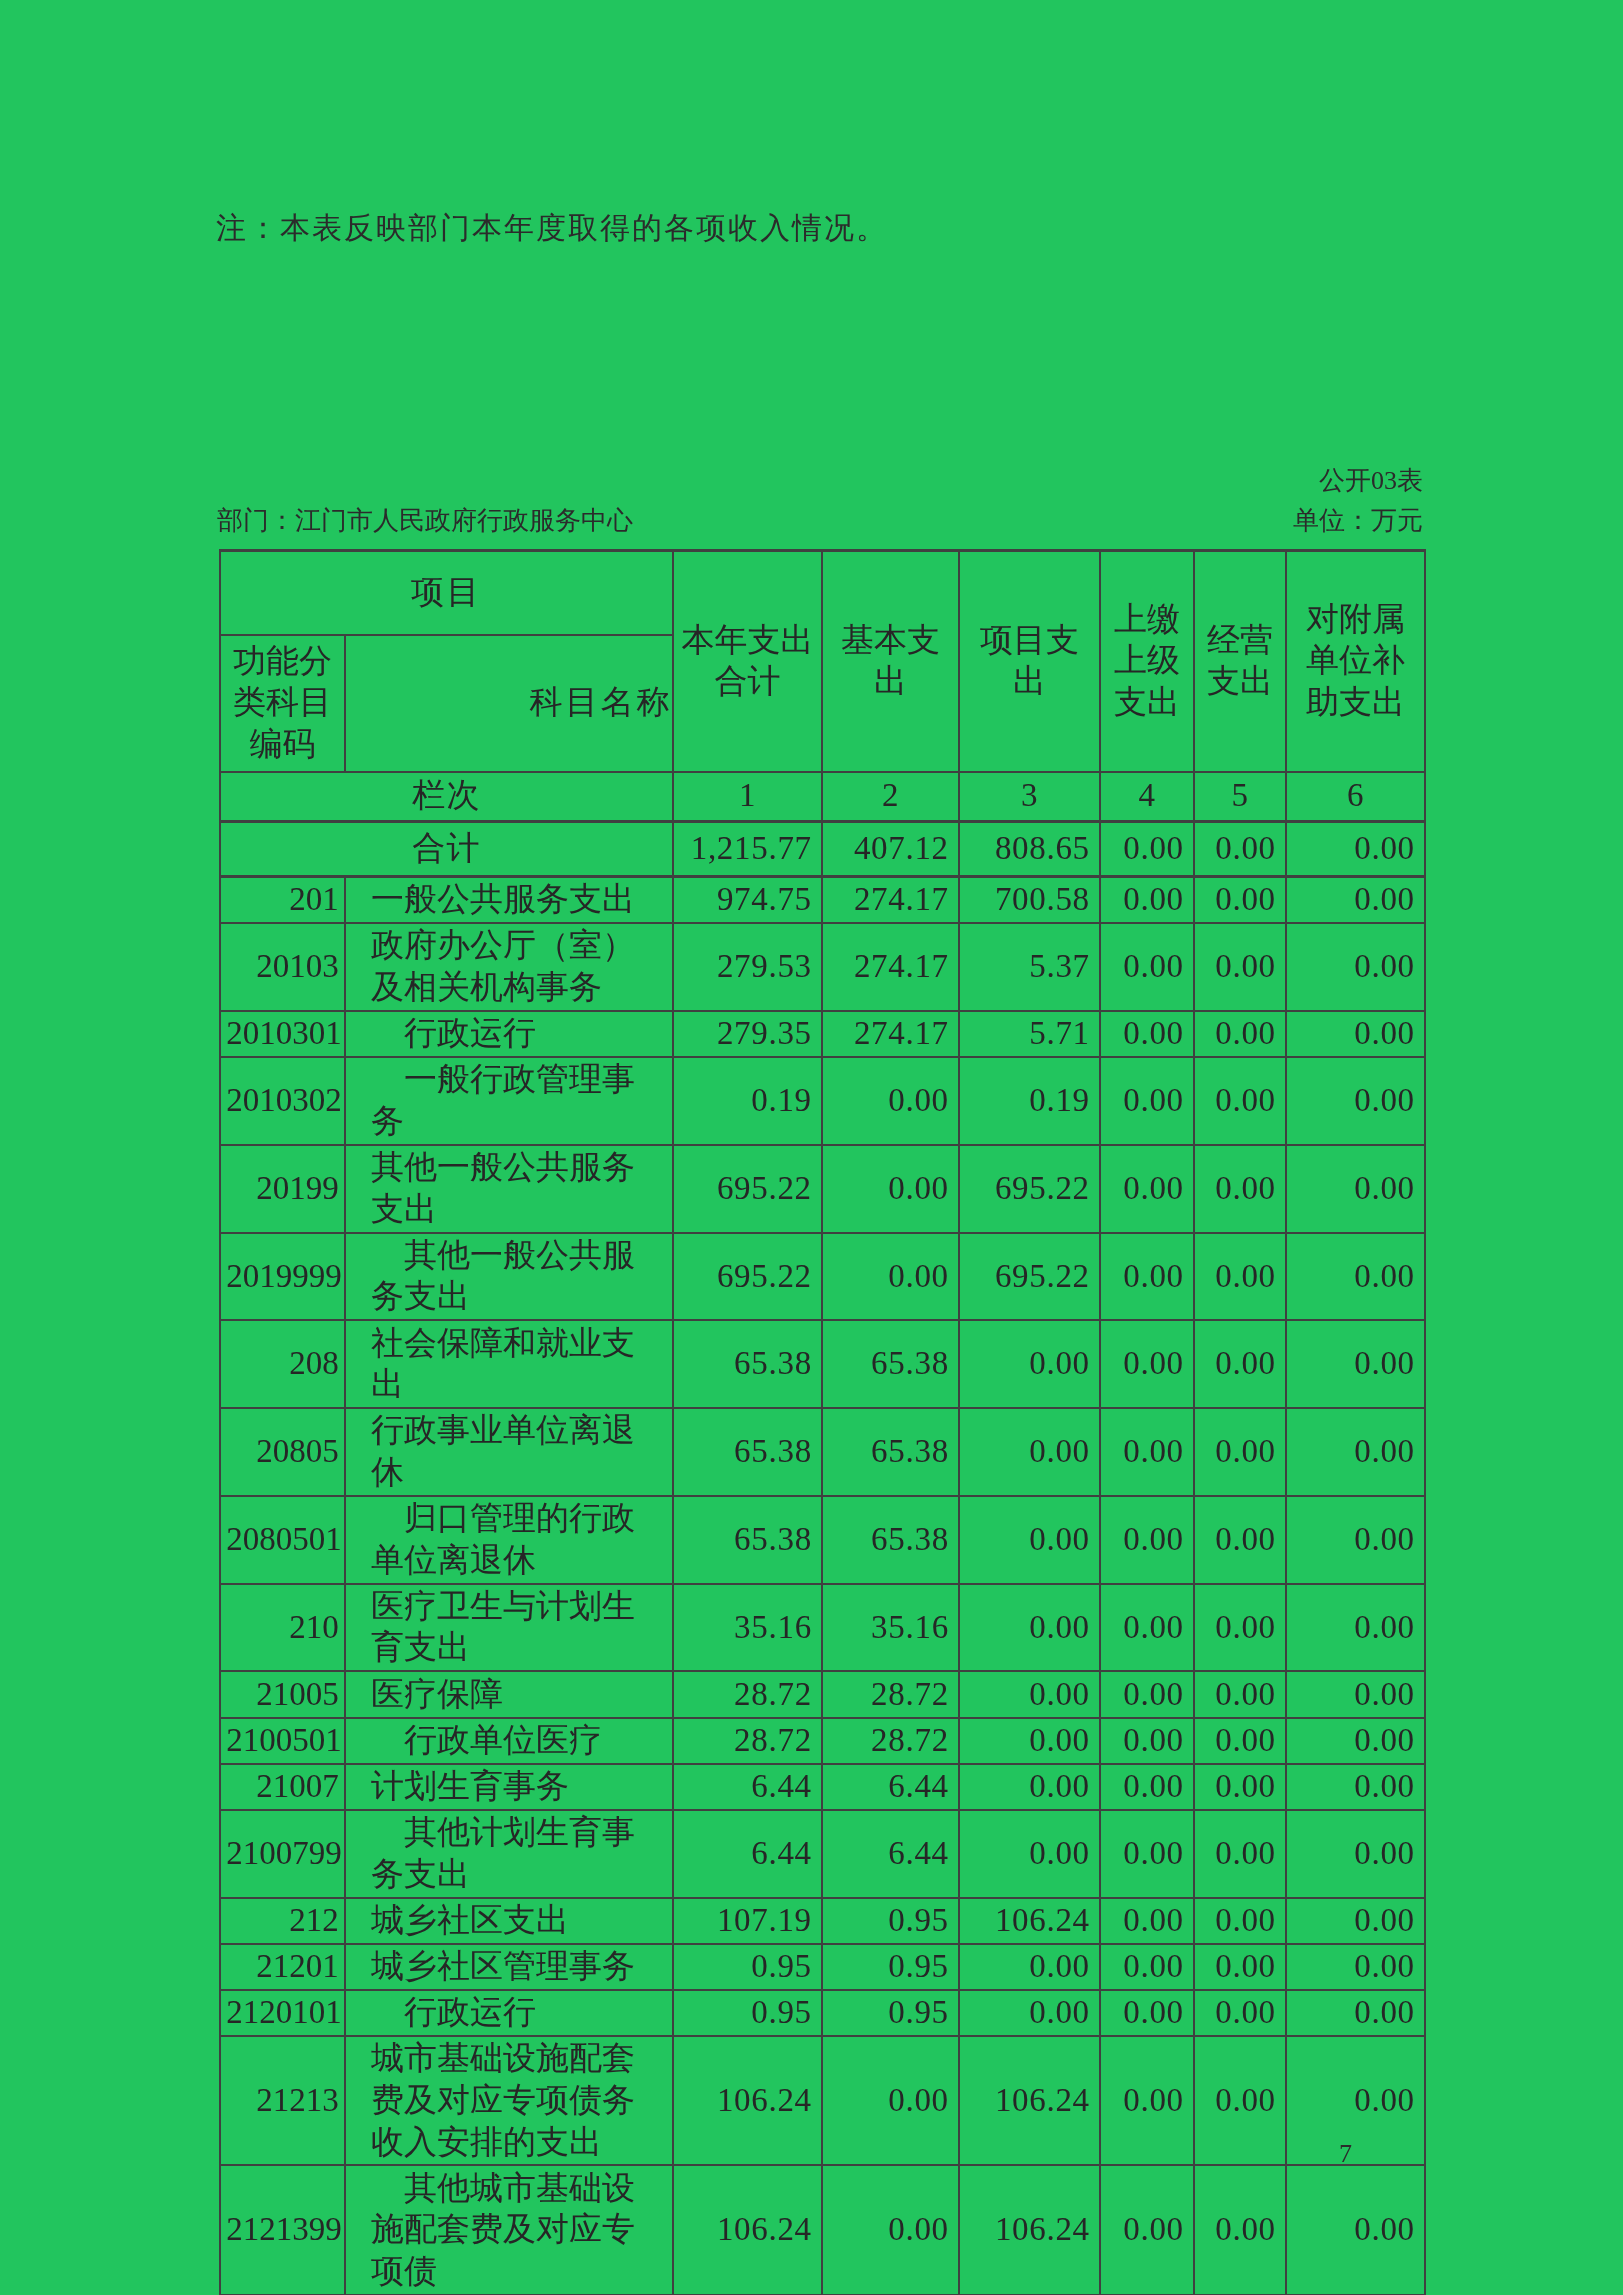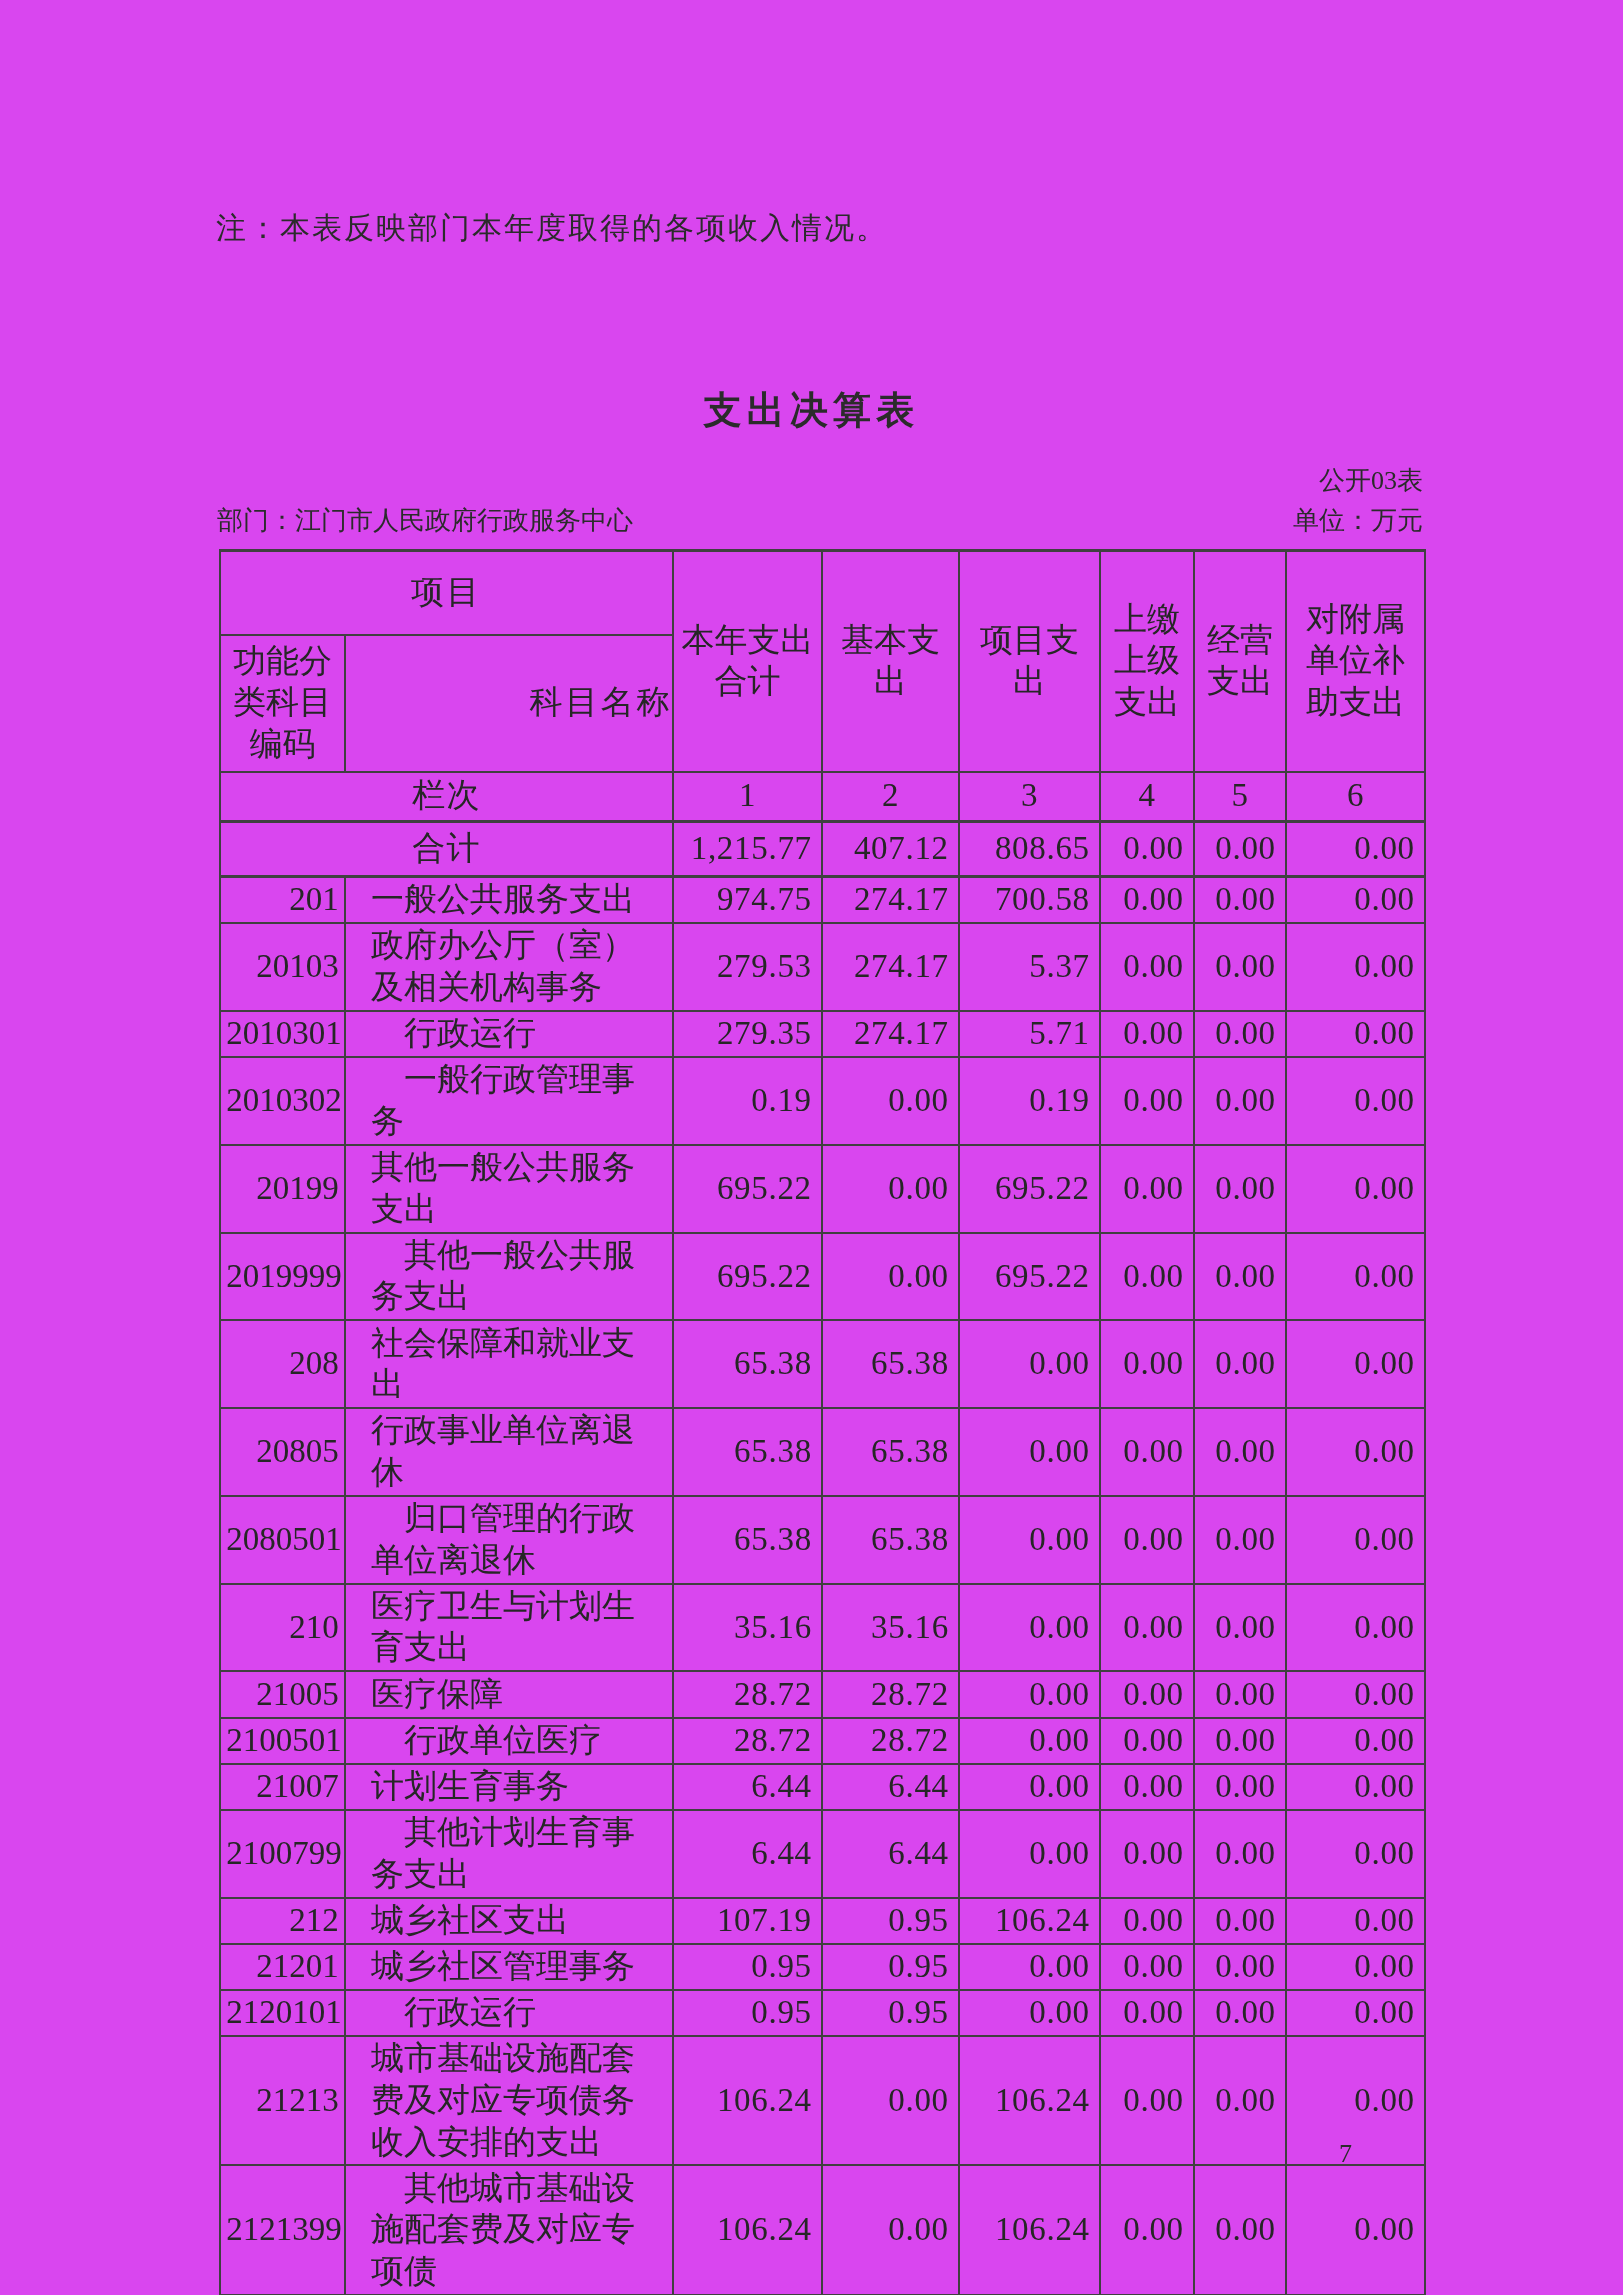--- a/index.html
+++ b/index.html
@@ -1,19 +1,19 @@
 <!DOCTYPE html>
 <html style="font-size:10.5px"><head>
 <meta charset="utf-8">
 <style>
   * { margin:0; padding:0; box-sizing:border-box; }
   html,body { background:#ffffff; }
   .page {
     position:relative; width:1623px; height:2295px;
-    background:#d946ef; color:#2b2b2b; overflow:hidden;
+    background:#22c55e; color:#2b2b2b; overflow:hidden;
     font-family:"Liberation Serif", serif;
   }
   .note { position:absolute; left:216px; top:208px; font-size:30px; letter-spacing:2px; }
   .title { position:absolute; left:0; top:385px; width:100%; text-align:center;
            font-size:38px; font-weight:700; letter-spacing:5.2px; }
   .table-code { position:absolute; top:463px; right:200px; font-size:26px; }
   .meta-row { position:absolute; top:503px; left:217px; width:1206px;
               display:flex; justify-content:space-between; font-size:26px; }
 
   table.budget-table {
@@ -51,21 +51,20 @@
 
   .page-number { position:absolute; left:1339px; top:2139px; font-size:26px; }
 </style>
 </head>
 <body>
 
 <div class="page">
 
   <div class="note">注：本表反映部门本年度取得的各项收入情况。</div>
 
-  <div class="title">支出决算表</div>
 
   <div class="table-code">公开03表</div>
 
   <div class="meta-row">
     <span>部门：江门市人民政府行政服务中心</span>
     <span>单位：万元</span>
   </div>
 
   <table class="budget-table">
     <colgroup>

